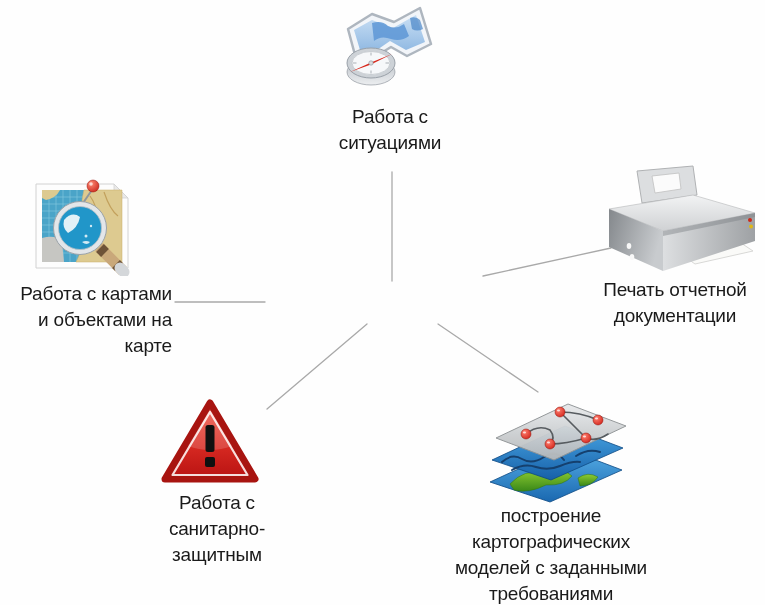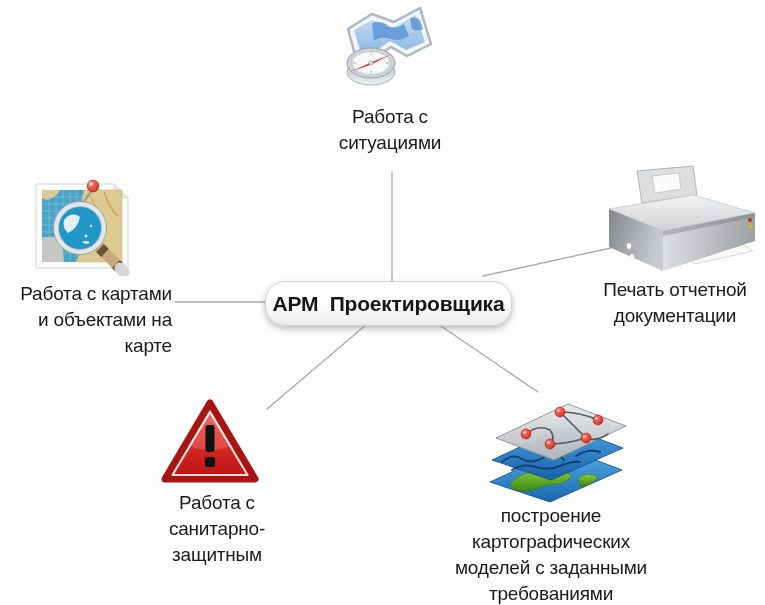--- a/index.html
+++ b/index.html
@@ -258,17 +258,14 @@
         <ellipse cx="68.5" cy="44.5" rx="1.6" ry="1.1"></ellipse>
         <ellipse cx="104.5" cy="38.5" rx="1.6" ry="1.1"></ellipse>
       </g>
     </svg>
   </div>
   <div class="label label-layers">построение
 картографических
 моделей с заданными
 требованиями</div>
 
-  <div class="center-node">
-    <span>АРМ  Проектировщика</span>
-  </div>
 
 </div>
 
 </body></html>

